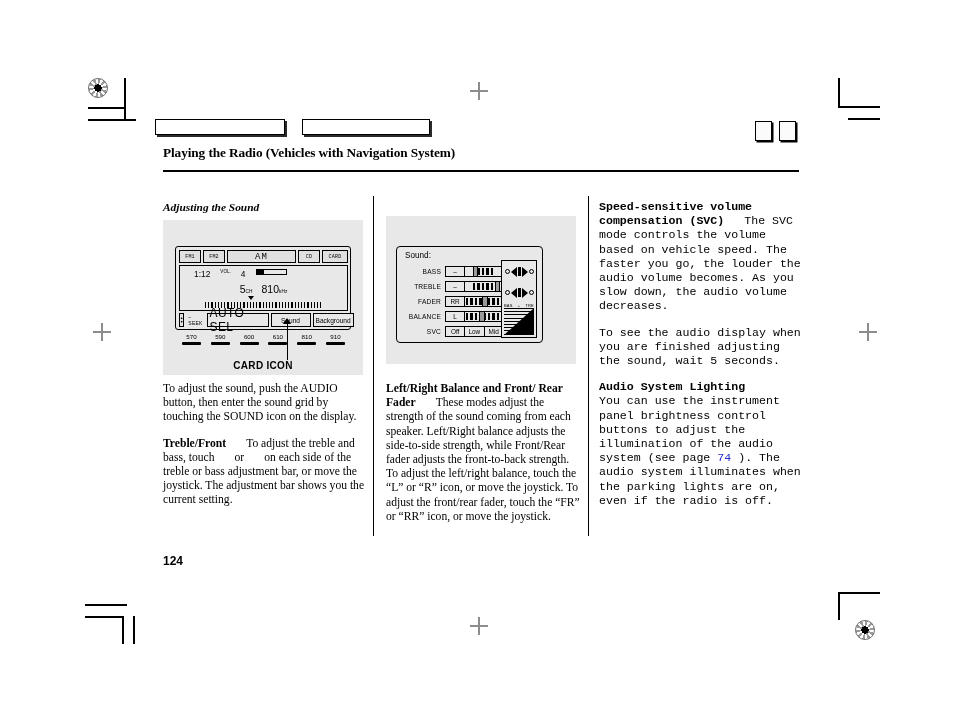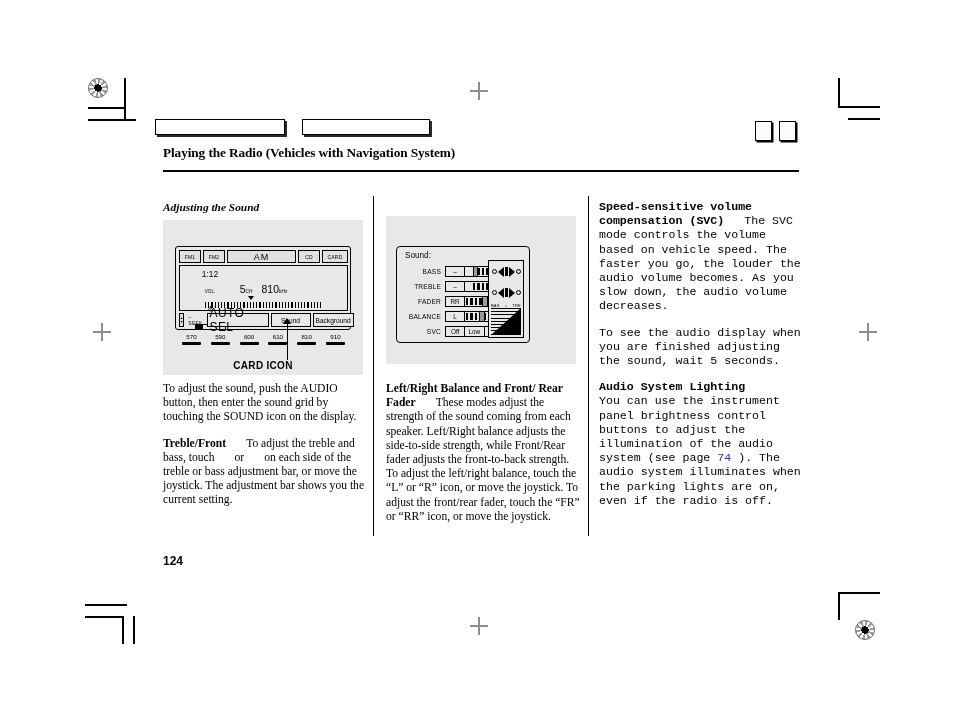--- a/index.html
+++ b/index.html
@@ -135,21 +135,21 @@
     position: absolute;
     left: 3px; top: 3px;
     width: 169px; height: 13px;
     display: flex;
     gap: 2px;
     box-sizing: border-box;
   }
   .rad-btn {
     border: 1.2px solid #000;
     background: #e0e0e0;
-    font-family: Liberation Sans, sans-serif;
+    font-family: Liberation Mono, monospace;
     font-size: 5px;
     display: flex;
     align-items: center;
     justify-content: center;
     letter-spacing: 0.2px;
     box-sizing: border-box;
   }
   .rad-btn.w-fm { width: 22px; }
   .rad-btn.w-am { flex: 1; font-size: 9px; letter-spacing: 1px; }
   .rad-btn.w-cd { width: 22px; }
@@ -162,23 +162,22 @@
     border: 1.2px solid #000;
     background: #e8e8e8;
     box-sizing: border-box;
   }
   .rad-line1 {
     position: absolute;
     left: 14px; top: 3px;
     font-family: "Liberation Sans", sans-serif;
     font-size: 8.4px;
     display: flex;
-    align-items: center;
+    align-items: flex-start;
     gap: 10px;
-    flex-direction: column;
   }
   .rad-line1 .sm { font-size: 4.6px; }
   .volbar {
     position: relative;
     display: inline-block;
     width: 31px; height: 5.5px;
     border: 1px solid #000;
     margin-left: 1px;
     box-sizing: border-box;
     background: #e8e8e8;
@@ -325,21 +324,21 @@
     position: absolute;
     left: 386px;
     top: 216px;
     width: 190px;
     height: 148px;
     background: #e8e8e8;
   }
   .sound-frame {
     position: absolute;
     left: 10px; top: 30px;
-    width: 134px; height: 97px;
+    width: 147px; height: 97px;
     border: 1.4px solid #000;
     border-radius: 4px;
     background: #e8e8e8;
     box-sizing: border-box;
   }
   .sound-title {
     position: absolute;
     left: 8px; top: 4px;
     font-family: "Liberation Sans", sans-serif;
     font-size: 8.2px;

